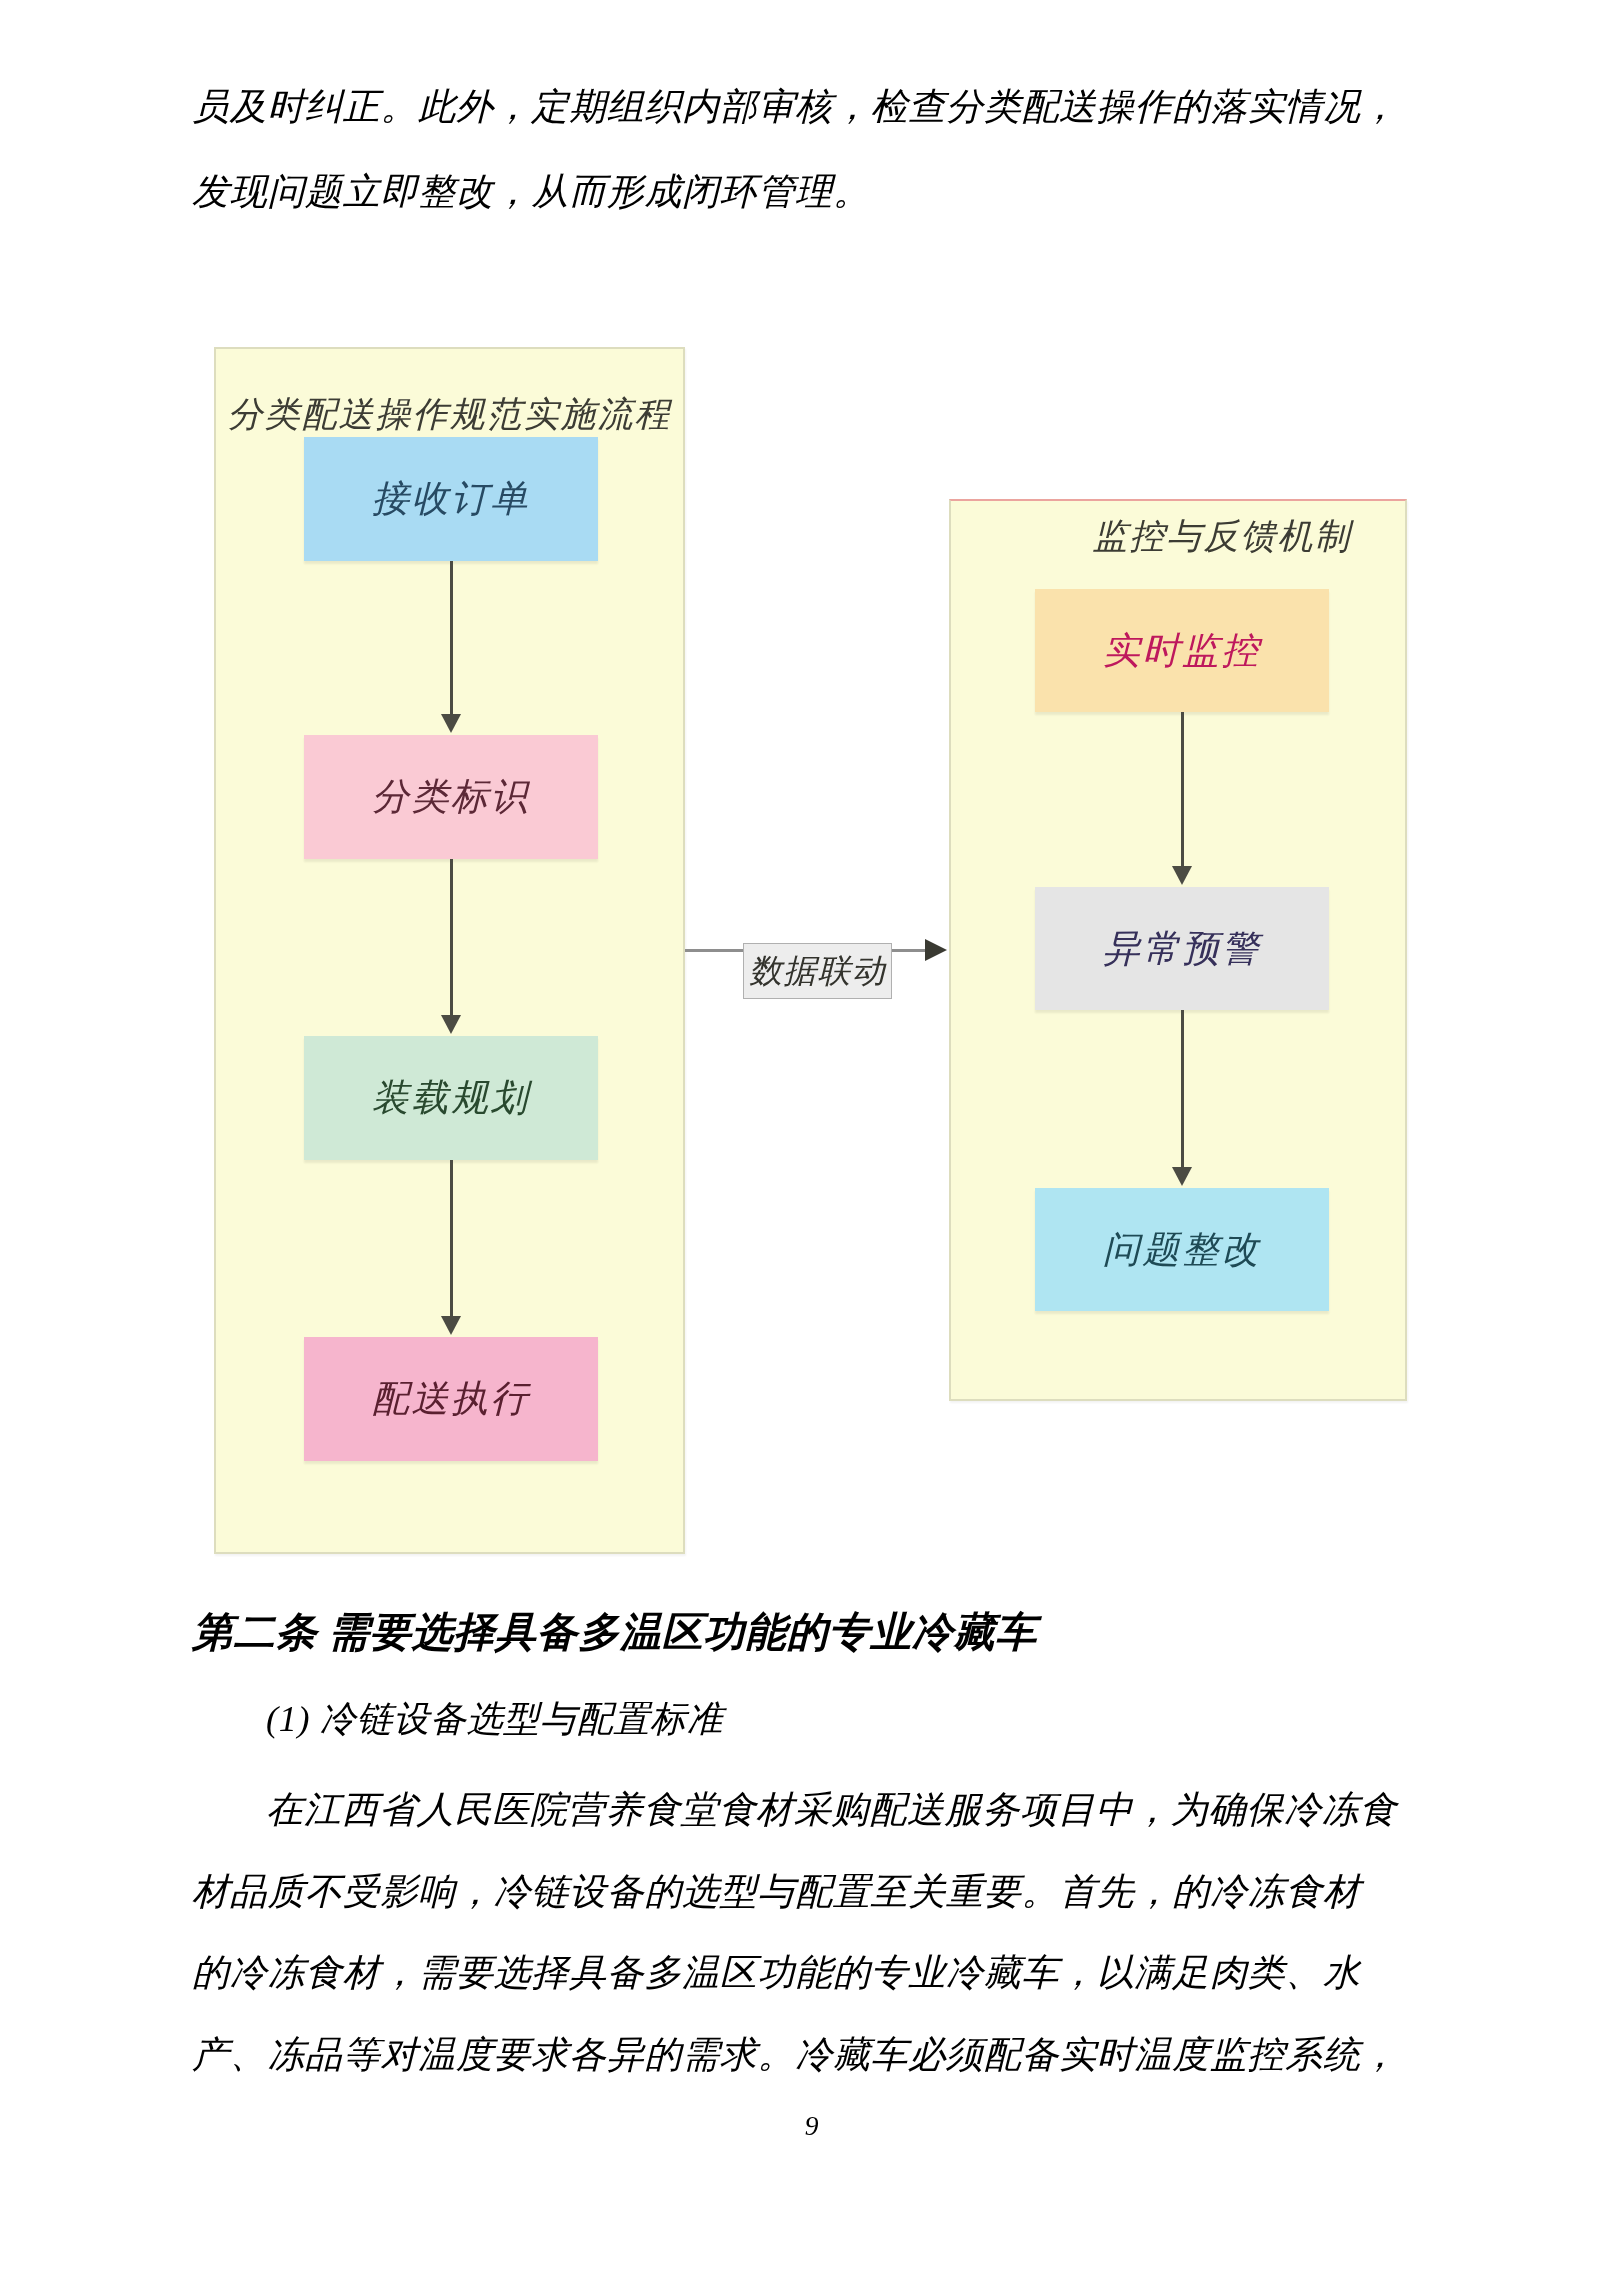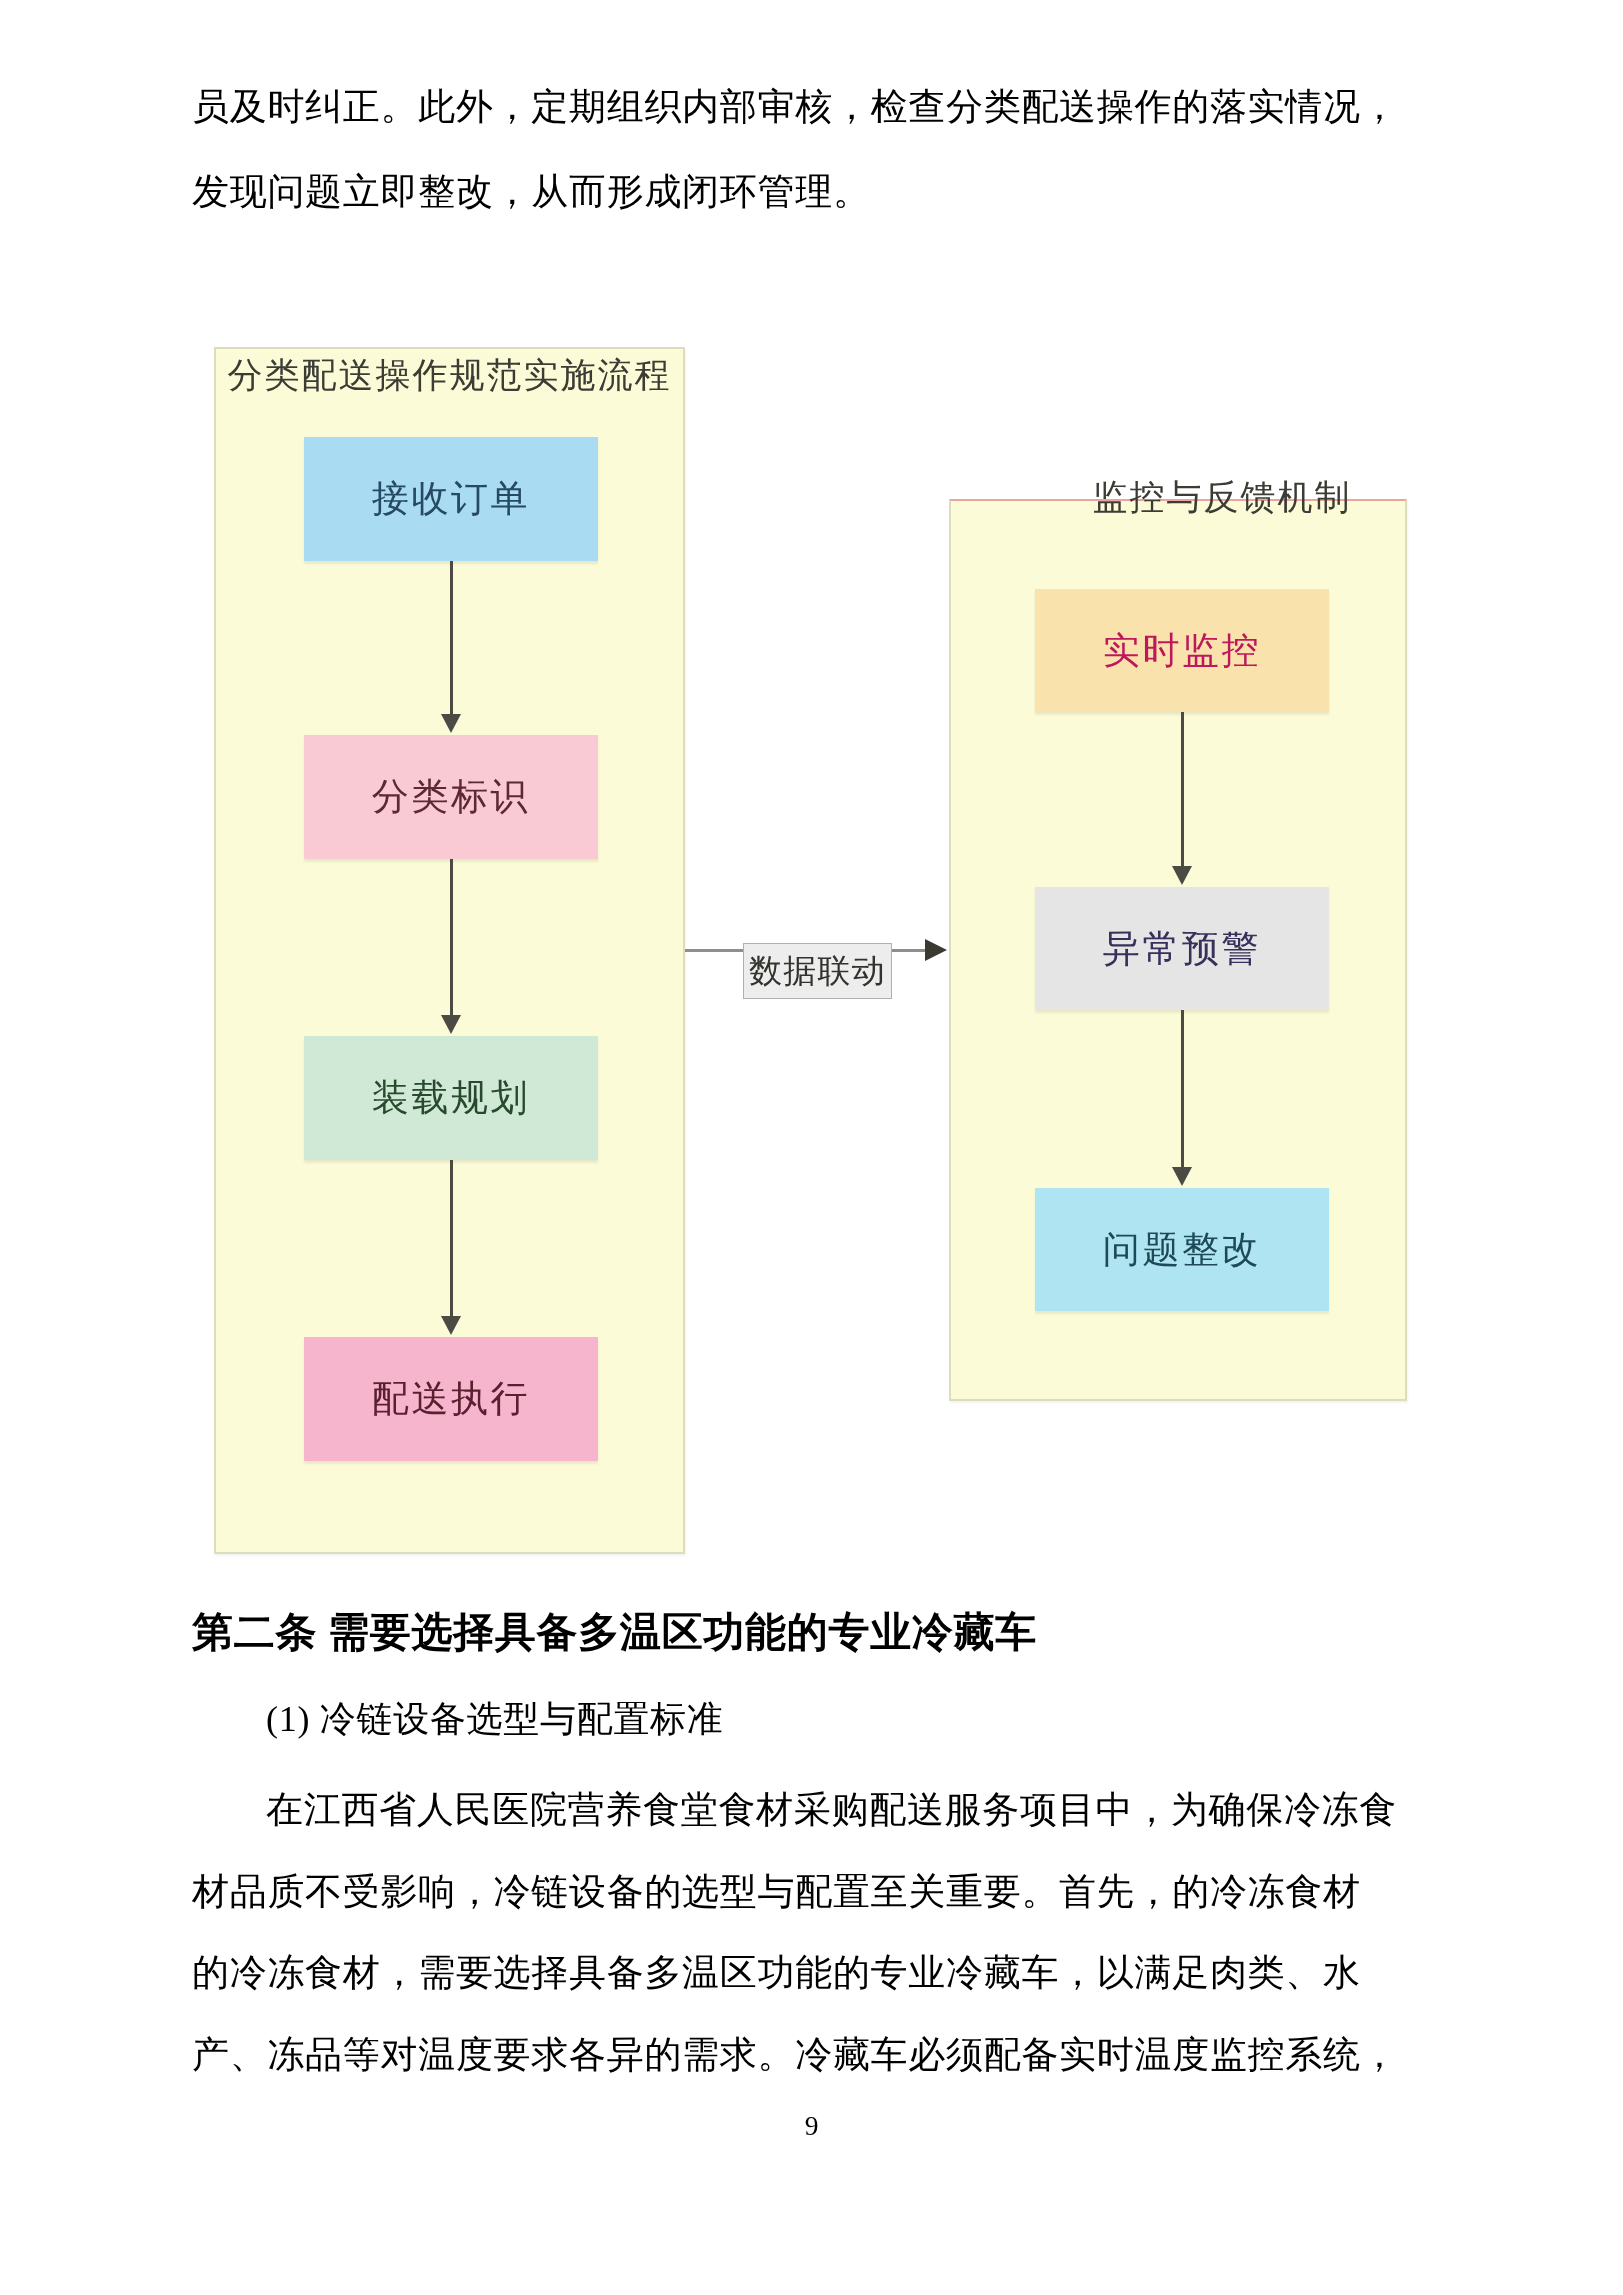--- a/index.html
+++ b/index.html
@@ -1,28 +1,28 @@
 <!DOCTYPE html>
 <html lang="zh" style="font-size:10.5px"><head>
 <meta charset="utf-8">
 <style>
   html,body{margin:0;padding:0;background:#ffffff;}
   #page{
     position:relative;width:1623px;height:2295px;background:#ffffff;
-    font-family:"Liberation Serif","DejaVu Serif",serif;color:#000;overflow:hidden;
+    font-family:"Liberation Serif","DejaVu Serif",serif;color:#000;overflow:hidden;font-style:italic;
   }
   .tline{position:absolute;left:192px;white-space:pre;font-size:37px;line-height:82px;height:82px;letter-spacing:0.7px;}
   .tline.first-indent{left:266px;}
   .p1{line-height:85px;height:85px;}
   .heading{position:absolute;left:192px;top:1596px;font-size:41px;line-height:72px;height:72px;font-weight:bold;white-space:pre;letter-spacing:0.7px;}
   .subheading{position:absolute;left:266px;top:1690px;font-size:36px;line-height:59px;height:59px;white-space:pre;letter-spacing:0.7px;}
   .pagenum{position:absolute;left:0;top:2106px;width:1623px;text-align:center;font-size:27.5px;line-height:39px;}
   
   .panel{position:absolute;border:2px solid;box-sizing:border-box;box-shadow:1.3px 2px 2px rgba(0,0,0,0.05);}
-  .panel-title{position:absolute;text-align:center;font-family:"Liberation Sans","DejaVu Sans",sans-serif;font-size:35px;letter-spacing:2px;white-space:pre;}
+  .panel-title{position:absolute;text-align:center;font-family:"Liberation Sans","DejaVu Sans",sans-serif;font-size:35px;letter-spacing:2px;white-space:pre;margin-top:39px;}
   .node{
     position:absolute;width:294px;text-align:center;white-space:pre;
     font-family:"Liberation Sans","DejaVu Sans",sans-serif;font-size:37px;letter-spacing:2.6px;
     box-shadow:0 2.6px 2px rgba(0,0,0,0.07);
   }
   .node-l{height:124px;line-height:124px;}
   .node-r{height:123px;line-height:123px;}
   .shaft-v{position:absolute;width:3.3px;}
   .head-down{position:absolute;width:0;height:0;border-left:10.5px solid transparent;border-right:10.5px solid transparent;border-top-width:19.6px;border-top-style:solid;}
   .connector-line{position:absolute;left:685px;top:949px;width:240px;height:3.3px;}

